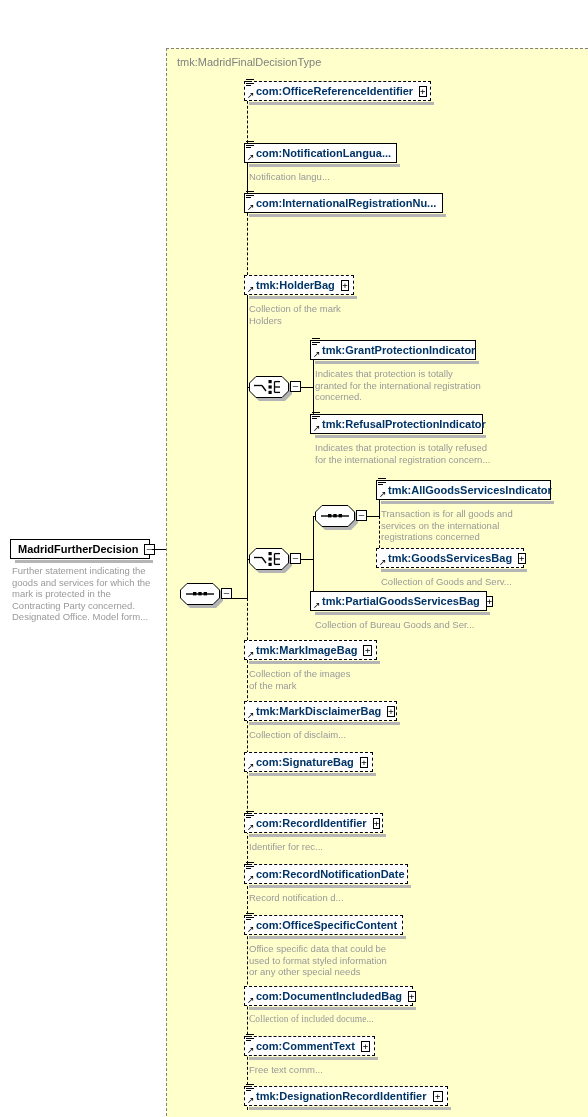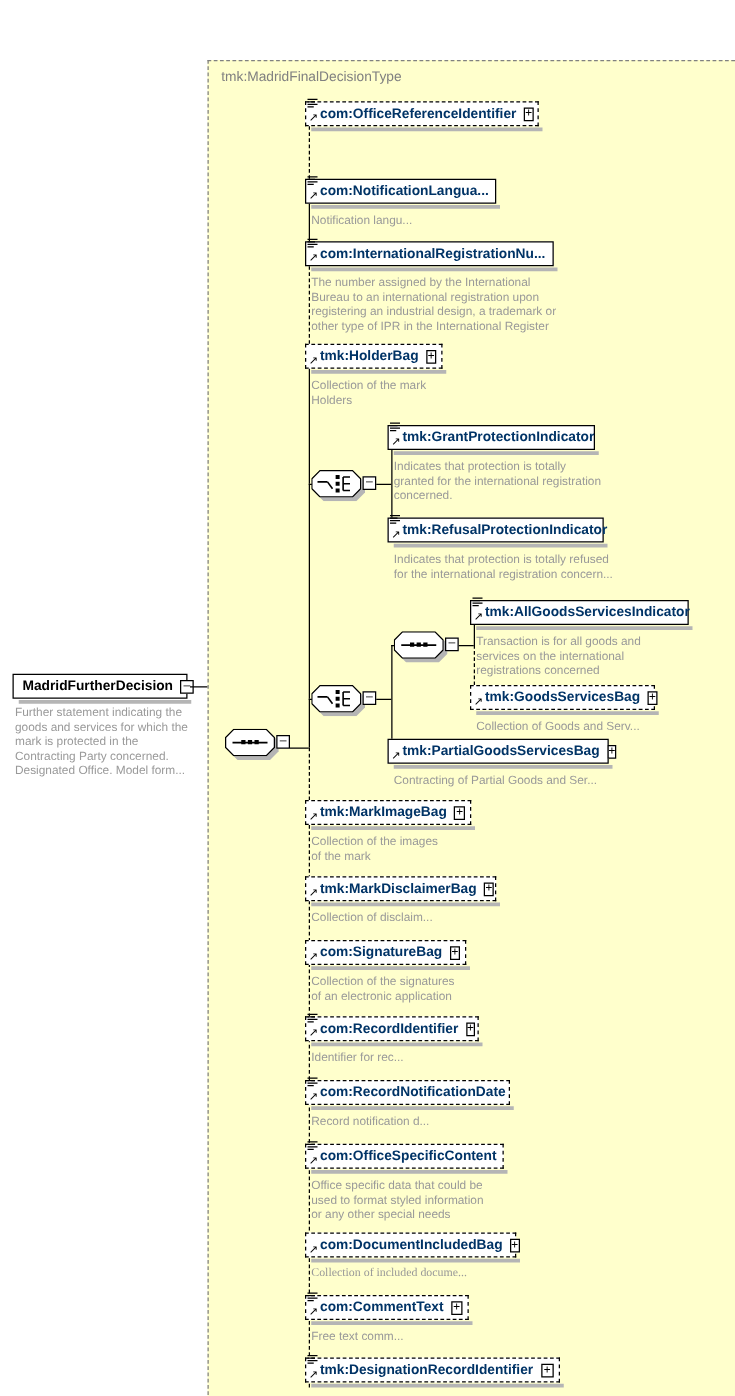--- a/index.html
+++ b/index.html
@@ -216,24 +216,20 @@
     <div class="shadow"></div>
     <span class="tglyph">
         <i></i>
         <i></i>
         <i></i>
         <i></i>
       </span>
     <span class="aglyph">↗</span>
     <span class="label">com:InternationalRegistrationNu...</span>
   </div>
-  <div class="anno" style="left:82px; top:172px; width:230px;">The number assigned by the International
-Bureau to an international registration upon
-registering an industrial design, a trademark or
-other type of IPR in the International Register</div>
 
   <div class="dl h" style="left:80px; top:236px; width:9px;"></div>
   <div class="node dashed" style="left:77px; top:226px; width:110px;">
     <div class="shadow"></div>
     <span class="aglyph">↗</span>
     <span class="label">tmk:HolderBag</span>
     <span class="exp inner">+</span>
   </div>
   <div class="anno" style="left:82px; top:254px; width:200px;">Collection of the mark
 Holders</div>
@@ -358,21 +354,21 @@
   </div>
   <div class="anno" style="left:214px; top:527px; width:200px;">Collection of Goods and Serv...</div>
 
   <div class="ln h" style="left:146px; top:552px; width:9px;"></div>
   <div class="node solid" style="left:143px; top:542px; width:177px;">
     <div class="shadow"></div>
     <span class="aglyph">↗</span>
     <span class="label">tmk:PartialGoodsServicesBag</span>
     <span class="exp inner">+</span>
   </div>
-  <div class="anno" style="left:148px; top:570px; width:220px;">Contracting of Partial Goods and Ser...</div>
+  <div class="anno" style="left:148px; top:570px; width:220px;">Collection of Bureau Goods and Ser...</div>
 
   <div class="dl h" style="left:80px; top:601px; width:9px;"></div>
   <div class="node dashed" style="left:77px; top:591px; width:133px;">
     <div class="shadow"></div>
     <span class="aglyph">↗</span>
     <span class="label">tmk:MarkImageBag</span>
     <span class="exp inner">+</span>
   </div>
   <div class="anno" style="left:82px; top:619px; width:200px;">Collection of the images
 of the mark</div>
@@ -386,22 +382,20 @@
   </div>
   <div class="anno" style="left:82px; top:680px; width:200px;">Collection of disclaim...</div>
 
   <div class="dl h" style="left:80px; top:713px; width:9px;"></div>
   <div class="node dashed" style="left:77px; top:703px; width:129px;">
     <div class="shadow"></div>
     <span class="aglyph">↗</span>
     <span class="label">com:SignatureBag</span>
     <span class="exp inner">+</span>
   </div>
-  <div class="anno" style="left:82px; top:731px; width:200px;">Collection of the signatures
-of an electronic application</div>
 
   <div class="dl h" style="left:80px; top:774px; width:9px;"></div>
   <div class="node dashed" style="left:77px; top:764px; width:139px;">
     <div class="shadow"></div>
     <span class="tglyph">
         <i></i>
         <i></i>
         <i></i>
         <i></i>
       </span>

